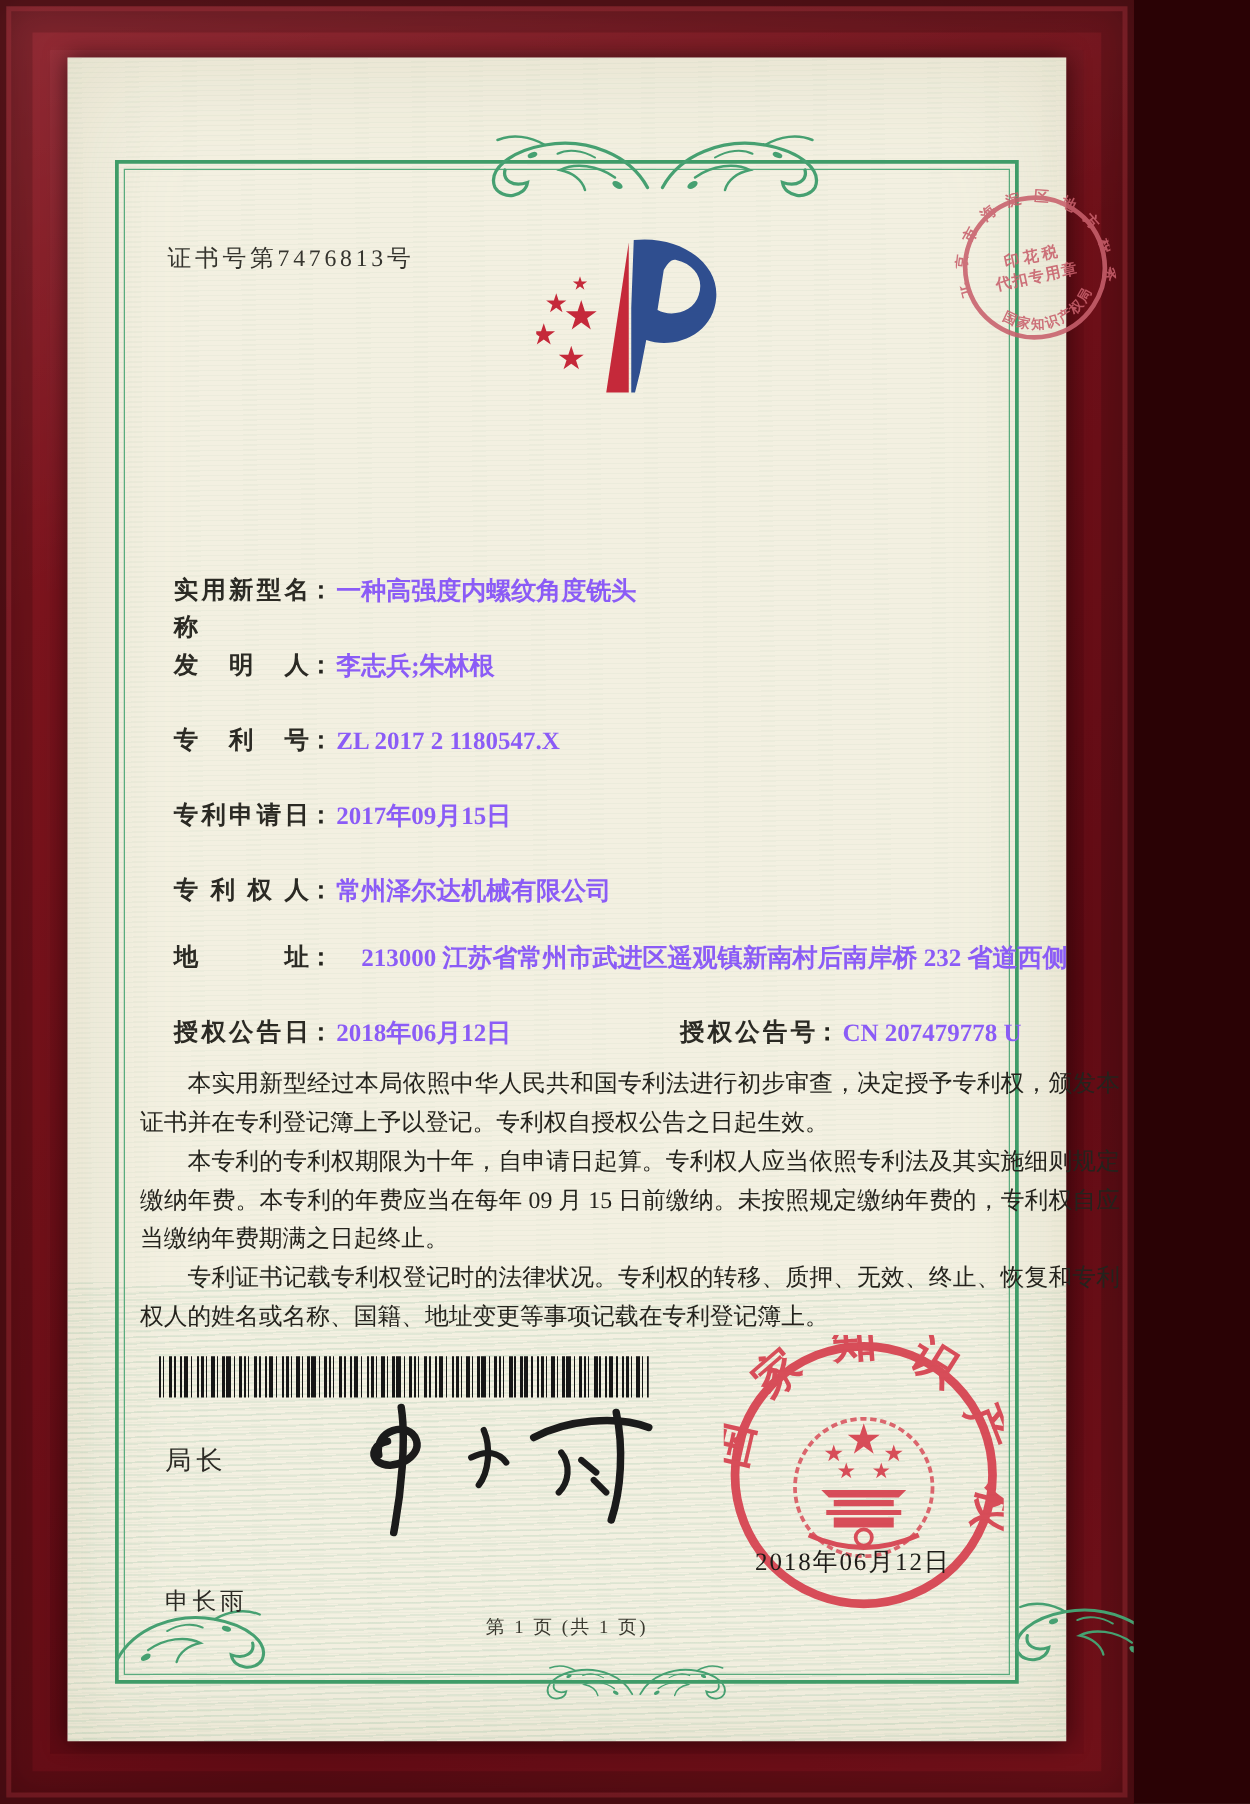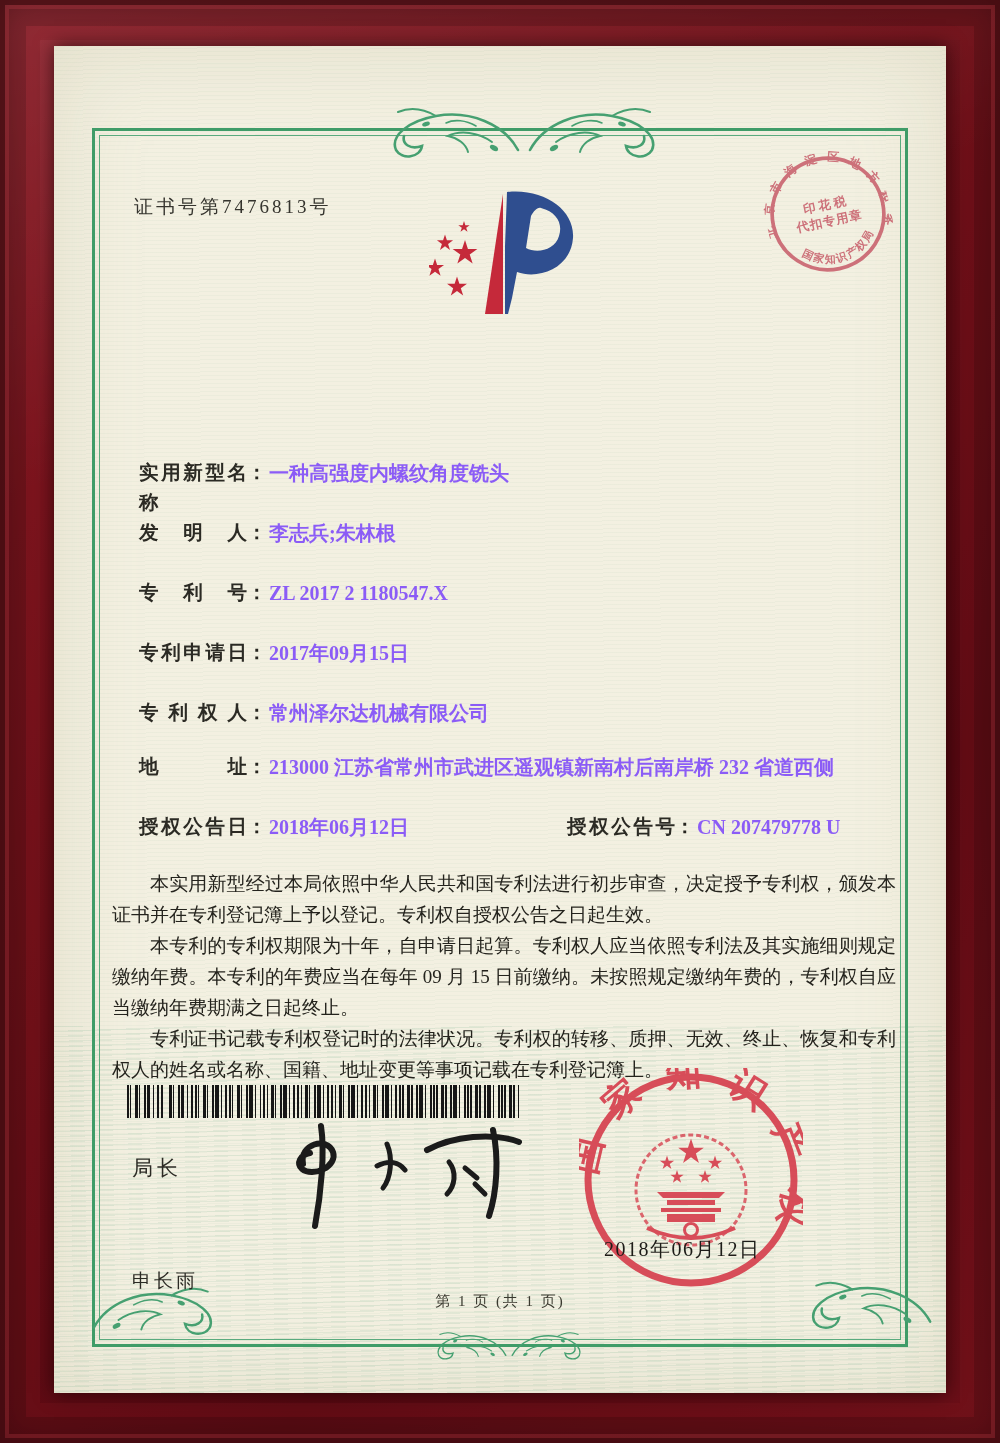--- a/index.html
+++ b/index.html
@@ -1,16 +1,16 @@
 <!DOCTYPE html>
 <html><head>
 <meta charset="utf-8">
 <style>
   html,body{margin:0;padding:0;background:#2a0205;}
-  .stage{position:relative;width:1000px;height:1443px;overflow:hidden;
+  .stage{position:relative;width:907px;height:1443px;overflow:hidden;
          font-family:"Liberation Serif","DejaVu Serif",serif;color:#26251f;}
   
   .frame{position:absolute;inset:0;
     background:
       linear-gradient(160deg, rgba(255,255,255,.12), rgba(255,255,255,0) 28%),
       linear-gradient(135deg,#8c1824 0%,#701019 35%,#570811 70%,#6d0f18 100%);
     box-shadow:
       inset 0 0 0 5px rgba(40,2,6,.55),
       inset 0 0 0 9px rgba(186,58,68,.30),
       inset 0 0 0 26px rgba(0,0,0,.14),
@@ -30,24 +30,24 @@
   .gborder::after{content:"";position:absolute;inset:4px;border:1px solid #5aab7e;}
   
   .certno{left:80px;top:148px;font-size:19px;letter-spacing:3px;color:#35342e;}
   .title{left:0;right:0;top:278px;text-align:center;font-size:45px;font-weight:700;
          letter-spacing:9px;color:#1e1d18;}
   .frow{left:85px;width:770px;display:flex;align-items:flex-start;font-size:20px;line-height:30px;font-weight:bold;}
   .flabel{display:inline-block;width:108px;flex:0 0 108px;font-size:19.5px;
           text-align:justify;text-align-last:justify;color:#2b2a24;}
   .fcolon{flex:0 0 22px;font-size:19.5px;}
   .fvalue{color:#8b5cf6;}
-  .addrval{width:565px;}
+  .addrval{width:565px;margin-left:20px;}
   .fgroup{display:flex;position:absolute;top:0;font-size:20px;line-height:30px;}
   .paras{left:58px;top:806px;width:784px;font-size:19px;line-height:31px;
-         text-align:justify;color:#24231d;margin-top:16px;}
+         text-align:justify;color:#24231d;}
   .paras p{margin:0;text-indent:2em;}
   .barcode{left:73px;top:1039px;width:392px;height:33px;
     background:repeating-linear-gradient(90deg,
       #161616 0 2px,transparent 2px 3.5px,#161616 3.5px 4.5px,transparent 4.5px 8px,
       #161616 8px 11px,transparent 11px 12.5px,#161616 12.5px 13.5px,transparent 13.5px 17px,
       #161616 17px 19px,transparent 19px 20px,#161616 20px 23.5px,transparent 23.5px 26px,
       #161616 26px 27px,transparent 27px 30.5px,#161616 30.5px 32.5px,transparent 32.5px 34px);}
   .director-label{left:78px;top:1108px;font-size:21px;letter-spacing:4px;color:#2b2a24;}
   .director-name{left:78px;top:1222px;font-size:19px;letter-spacing:3px;color:#2b2a24;}
   .signature{left:215px;top:1072px;}
@@ -159,21 +159,21 @@
       <span class="flabel">地址</span>
         <span class="fcolon">：</span>
         <span class="fvalue addrval">213000 江苏省常州市武进区遥观镇新南村后南岸桥 232 省道西侧</span>
     </div>
     <div class="frow" style="top:766px;display:block;height:32px">
       <span class="fgroup" style="left:0">
         <span class="flabel">授权公告日</span>
           <span class="fcolon">：</span>
           <span class="fvalue">2018年06月12日</span>
       </span>
-      <span class="fgroup" style="left:428px">
+      <span class="fgroup" style="left:405px">
         <span class="flabel">授权公告号</span>
           <span class="fcolon">：</span>
           <span class="fvalue">CN 207479778 U</span>
       </span>
     </div>
 
     <div class="paras">
       <p>本实用新型经过本局依照中华人民共和国专利法进行初步审查，决定授予专利权，颁发本证书并在专利登记簿上予以登记。专利权自授权公告之日起生效。</p>
       <p>本专利的专利权期限为十年，自申请日起算。专利权人应当依照专利法及其实施细则规定缴纳年费。本专利的年费应当在每年 09 月 15 日前缴纳。未按照规定缴纳年费的，专利权自应当缴纳年费期满之日起终止。</p>
       <p>专利证书记载专利权登记时的法律状况。专利权的转移、质押、无效、终止、恢复和专利权人的姓名或名称、国籍、地址变更等事项记载在专利登记簿上。</p>

